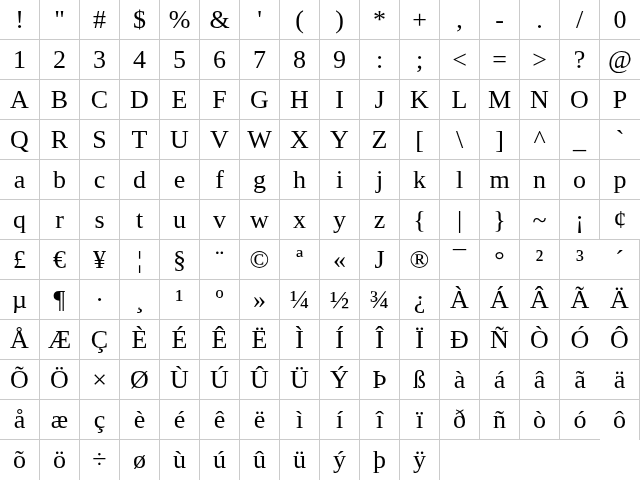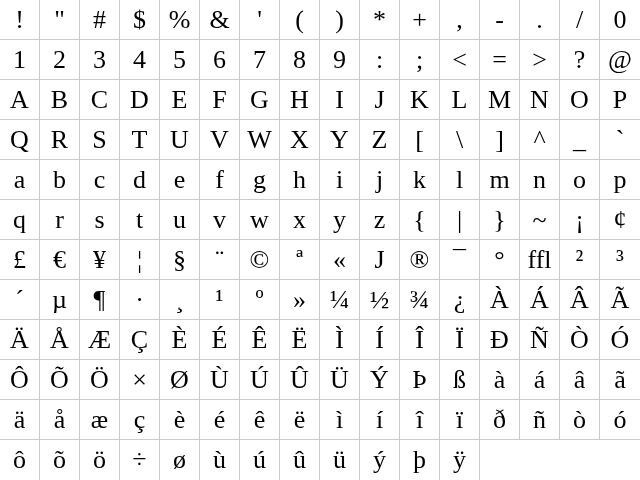--- a/index.html
+++ b/index.html
@@ -142,21 +142,20 @@
     <div class="cell">¦</div>
     <div class="cell">§</div>
     <div class="cell">¨</div>
     <div class="cell">©</div>
     <div class="cell">ª</div>
     <div class="cell">«</div>
     <div class="cell">J</div>
     <div class="cell">®</div>
     <div class="cell">¯</div>
     <div class="cell">°</div>
-    <div class="cell">ffl</div>
     <div class="cell">²</div>
     <div class="cell last-col">³</div>
     <div class="cell">´</div>
     <div class="cell">µ</div>
     <div class="cell">¶</div>
     <div class="cell">·</div>
     <div class="cell">¸</div>
     <div class="cell">¹</div>
     <div class="cell">º</div>
     <div class="cell">»</div>

